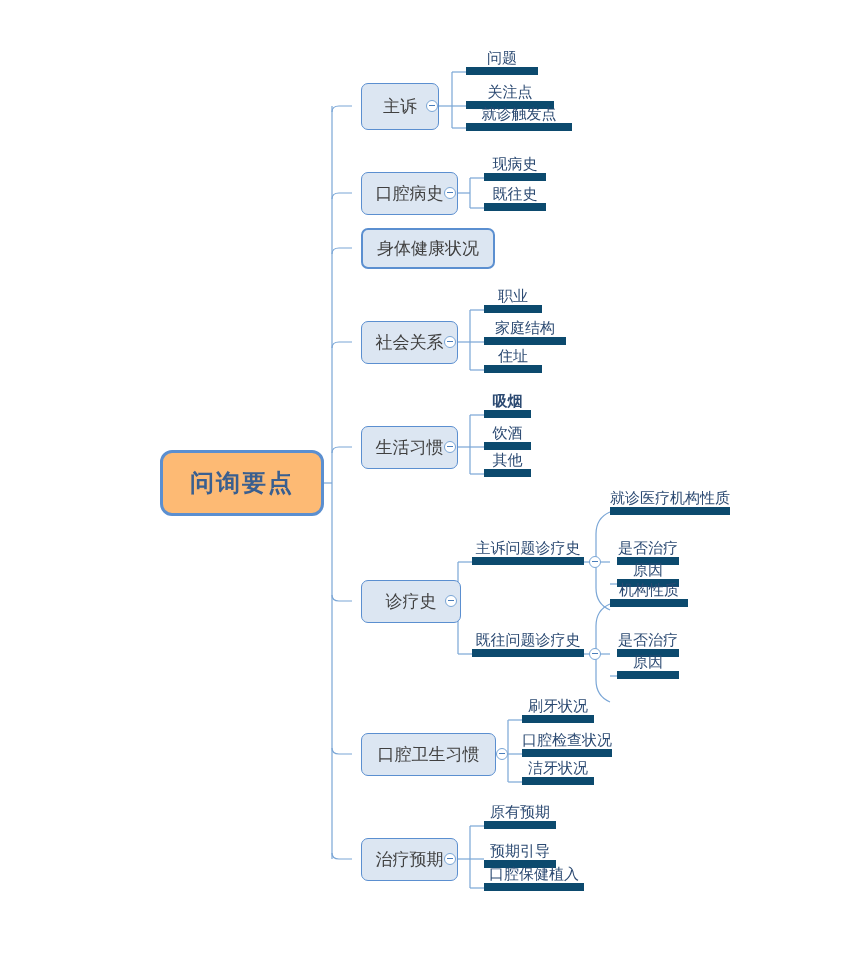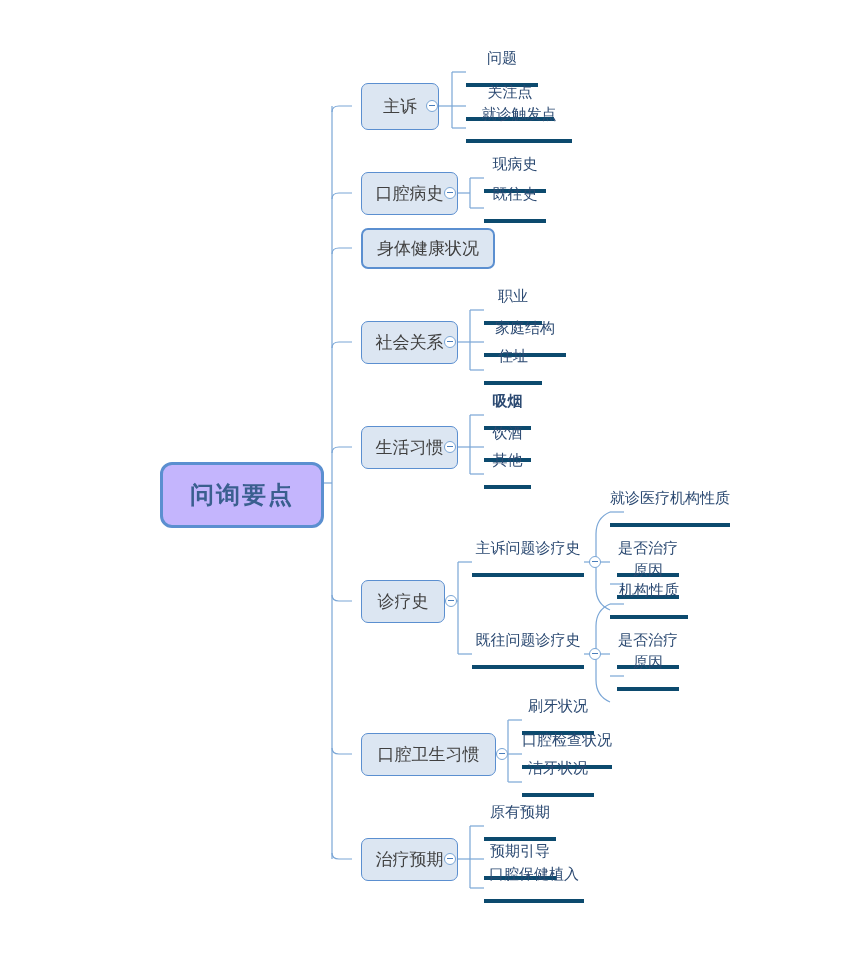--- a/index.html
+++ b/index.html
@@ -7,29 +7,28 @@
     width:864px;height:968px;position:relative;overflow:hidden;
     font-family:"Liberation Sans","DejaVu Sans",sans-serif;
   }
   #canvas{position:absolute;left:0;top:0;width:864px;height:968px;}
   svg.links{position:absolute;left:0;top:0;width:864px;height:968px;pointer-events:none;}
 
   
   .root-node{
     position:absolute;
     box-sizing:border-box;
-    background:#c4b5fd;
+    background:#fdba74;
     border:3px solid #5b8fd0;
     border-radius:12px;
     color:#3a5f8f;
     font-weight:bold;
     font-size:24px;
     display:flex;align-items:center;justify-content:center;
     letter-spacing:2px;
-    margin-top:12px;
   }
 
   
   .box-node{
     position:absolute;
     box-sizing:border-box;
     background:#dce6f2;
     border:1px solid #5b8fd0;
     border-radius:7px;
     color:#404040;
@@ -42,22 +41,22 @@
   
   .leaf{
     position:absolute;
     box-sizing:border-box;
     color:#2c4a72;
     font-size:15px;
     white-space:nowrap;
     display:flex;
     align-items:flex-end;
     justify-content:center;
-    border-bottom:4px solid #0c4a6e;
-    padding-bottom:16px;
+    border-bottom:8px solid #0c4a6e;
+    padding-bottom:0;
     line-height:19px;
   }
   .leaf.sub{font-size:15px;}
 
   
   .toggle{
     position:absolute;
     width:12px;height:12px;
     border:1px solid #7aa6d6;
     border-radius:50%;
@@ -173,21 +172,21 @@
   <div class="leaf" style="left:484px;top:286px;width:58px;">职业</div>
   <div class="leaf" style="left:484px;top:318px;width:82px;">家庭结构</div>
   <div class="leaf" style="left:484px;top:346px;width:58px;">住址</div>
 
   <div class="box-node" style="left:361px;top:426px;width:97px;height:43px;">生活习惯</div>
   <div class="toggle" style="left:444px;top:441px;"></div>
   <div class="leaf" style="left:484px;top:391px;width:47px;font-weight:bold;">吸烟</div>
   <div class="leaf" style="left:484px;top:423px;width:47px;">饮酒</div>
   <div class="leaf" style="left:484px;top:450px;width:47px;">其他</div>
 
-  <div class="box-node" style="left:361px;top:580px;width:84px;height:43px;">诊疗史</div>
+  <div class="box-node" style="left:361px;top:580px;width:100px;height:43px;">诊疗史</div>
   <div class="toggle" style="left:445px;top:595px;"></div>
 
   <div class="leaf sub" style="left:472px;top:538px;width:112px;">主诉问题诊疗史</div>
   <div class="toggle" style="left:589px;top:556px;"></div>
   <div class="leaf" style="left:610px;top:488px;width:120px;">就诊医疗机构性质</div>
   <div class="leaf" style="left:617px;top:538px;width:62px;">是否治疗</div>
   <div class="leaf" style="left:617px;top:560px;width:62px;">原因</div>
 
   <div class="leaf sub" style="left:472px;top:630px;width:112px;">既往问题诊疗史</div>
   <div class="toggle" style="left:589px;top:648px;"></div>

